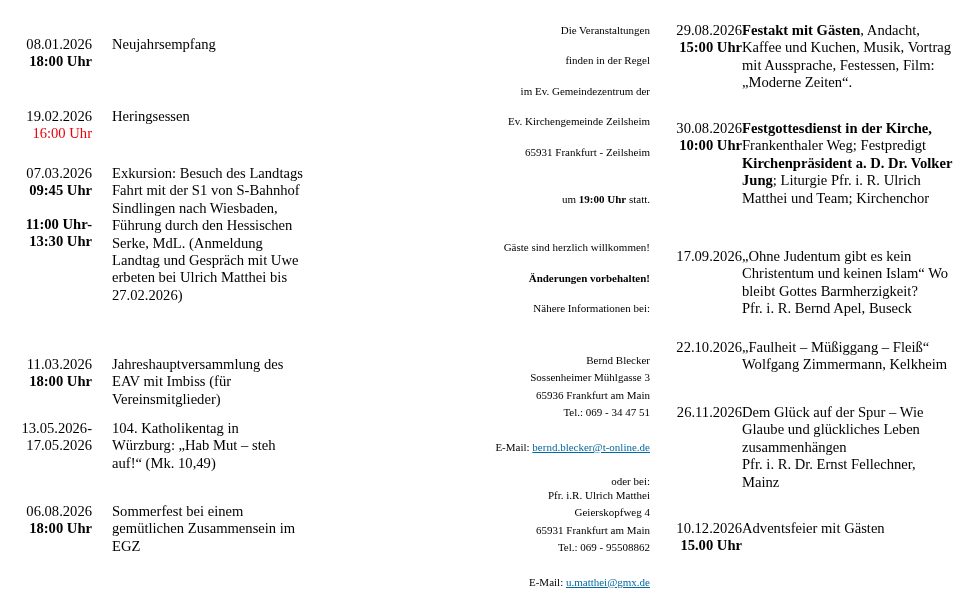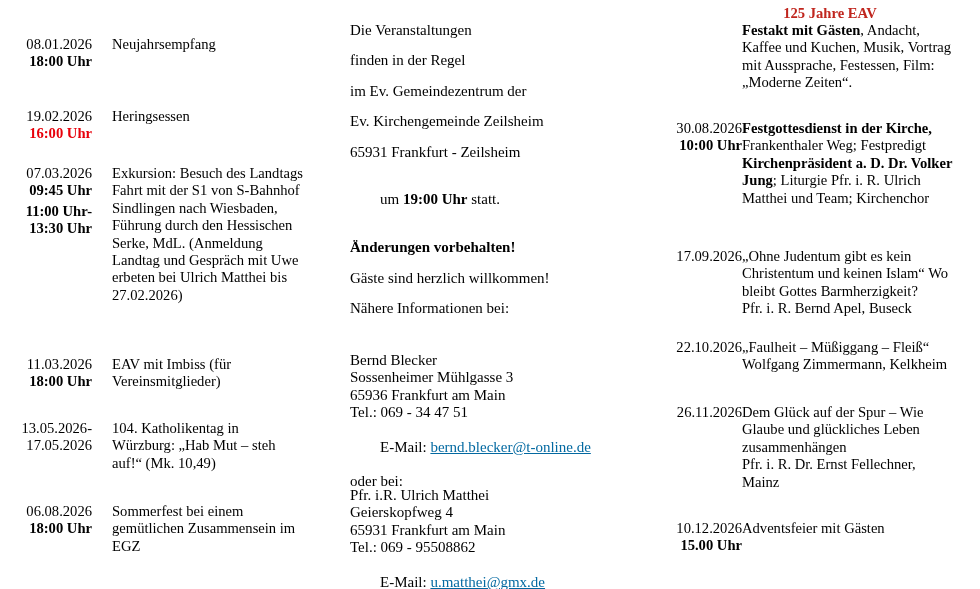--- a/index.html
+++ b/index.html
@@ -58,35 +58,35 @@
     top: 0;
     width: 92px;
     text-align: right;
     white-space: nowrap;
   }
   .ev-what {
     display: block;
   }
   .ev-line { display: block; white-space: pre-wrap; }
   .b { font-weight: bold; }
-  .red-time { color: #e8000a; font-weight: bold; }
+  .red-time { color: #e8000a; font-weight: normal; }
 
   
   .col-left .event { padding-left: 112px; }
   .col-left .ev-when { width: 92px; }
 
   
   .col-right .event { padding-left: 92px; }
   .col-right .ev-when { left: 17px; width: 75px; }
 
   
   .center-line {
-    font-size: 15px;
+    font-size: 11px;
     line-height: 17.4px;
-    text-align: left;
+    text-align: right;
     white-space: pre-wrap;
   }
   .center-spaced { margin-bottom: 13px; }
   .mail-link {
     color: #0369a1;
     text-decoration: underline;
   }
 
   
   .eav-heading {
@@ -122,41 +122,42 @@
       </span>
       <span class="ev-what">
         <span class="ev-line">Heringsessen</span>
       </span>
     </div>
 
     <div class="event" style="position:absolute; left:0; top:165px; width:350px;">
       <span class="ev-when">
         <span class="ev-line">07.03.2026</span>
         <span class="ev-line b">09:45 Uhr</span>
-        <span class="ev-line b" style="margin-top:3px;">11:00 Uhr-</span>
+        <span class="ev-line b" style="margin-top:16px;">11:00 Uhr-</span>
         <span class="ev-line b">13:30 Uhr</span>
       </span>
       <span class="ev-what">
         <span class="ev-line">Exkursion: Besuch des Landtags</span>
         <span class="ev-line">Fahrt mit der S1 von S-Bahnhof</span>
         <span class="ev-line">Sindlingen nach Wiesbaden,</span>
         <span class="ev-line">Führung durch den Hessischen</span>
         <span class="ev-line">Serke, MdL. (Anmeldung</span>
         <span class="ev-line">Landtag und Gespräch mit Uwe</span>
         <span class="ev-line">erbeten bei Ulrich Matthei bis</span>
         <span class="ev-line">27.02.2026)</span>
       </span>
     </div>
 
     <div class="event" style="position:absolute; left:0; top:337px; width:350px;margin-top:19px;">
       <span class="ev-when">
         <span class="ev-line">11.03.2026</span>
         <span class="ev-line b">18:00 Uhr</span>
       </span>
       <span class="ev-what">
+        <span class="ev-line">Jahreshauptversammlung des</span>
         <span class="ev-line">EAV mit Imbiss (für</span>
         <span class="ev-line">Vereinsmitglieder)</span>
       </span>
     </div>
 
     <div class="event" style="position:absolute; left:0; top:420px; width:350px;">
       <span class="ev-when">
         <span class="ev-line">13.05.2026-</span>
         <span class="ev-line">17.05.2026</span>
       </span>
@@ -186,22 +187,22 @@
       <div class="center-line center-spaced">Die Veranstaltungen</div>
       <div class="center-line center-spaced">finden in der Regel</div>
       <div class="center-line center-spaced">im Ev. Gemeindezentrum der</div>
       <div class="center-line center-spaced">Ev. Kirchengemeinde Zeilsheim</div>
       <div class="center-line center-spaced">65931 Frankfurt - Zeilsheim</div>
 
       <div class="center-line center-spaced">
         <span>um </span><span class="b">19:00 Uhr</span><span> statt.</span>
       </div>
 
+      <div class="center-line center-spaced">Gäste sind herzlich willkommen!</div>
       <div class="center-line center-spaced b">Änderungen vorbehalten!</div>
-      <div class="center-line center-spaced">Gäste sind herzlich willkommen!</div>
       <div class="center-line center-spaced">Nähere Informationen bei:</div>
     </div>
 
     <div style="position:absolute; left:0; top:352px; width:300px;">
       <div class="center-line">Bernd Blecker</div>
       <div class="center-line">Sossenheimer Mühlgasse 3</div>
       <div class="center-line">65936 Frankfurt am Main</div>
       <div class="center-line">Tel.: 069 - 34 47 51</div>
       <div class="center-line">
         <span>E-Mail: </span><span class="mail-link">bernd.blecker@t-online.de</span>
@@ -218,23 +219,26 @@
       <div class="center-line">65931 Frankfurt am Main</div>
       <div class="center-line">Tel.: 069 - 95508862</div>
       <div class="center-line">
         <span>E-Mail: </span><span class="mail-link">u.matthei@gmx.de</span>
       </div>
     </div>
   </div>
 
   <div class="col-right">
 
-    <div class="eav-heading" style="position:absolute; left:0; top:5px;">125 Jahre EAV</div>
 
     <div class="event" style="position:absolute; left:0; top:22px; width:330px;">
+      <span class="ev-when">
+        <span class="ev-line">29.08.2026</span>
+        <span class="ev-line b">15:00 Uhr</span>
+      </span>
       <span class="ev-what">
         <span class="ev-line"><span class="b">Festakt mit Gästen</span><span>, Andacht,</span></span>
         <span class="ev-line">Kaffee und Kuchen, Musik, Vortrag</span>
         <span class="ev-line">mit Aussprache, Festessen, Film:</span>
         <span class="ev-line">„Moderne Zeiten“.</span>
       </span>
     </div>
 
     <div class="event" style="position:absolute; left:0; top:120px; width:330px;">
       <span class="ev-when">

